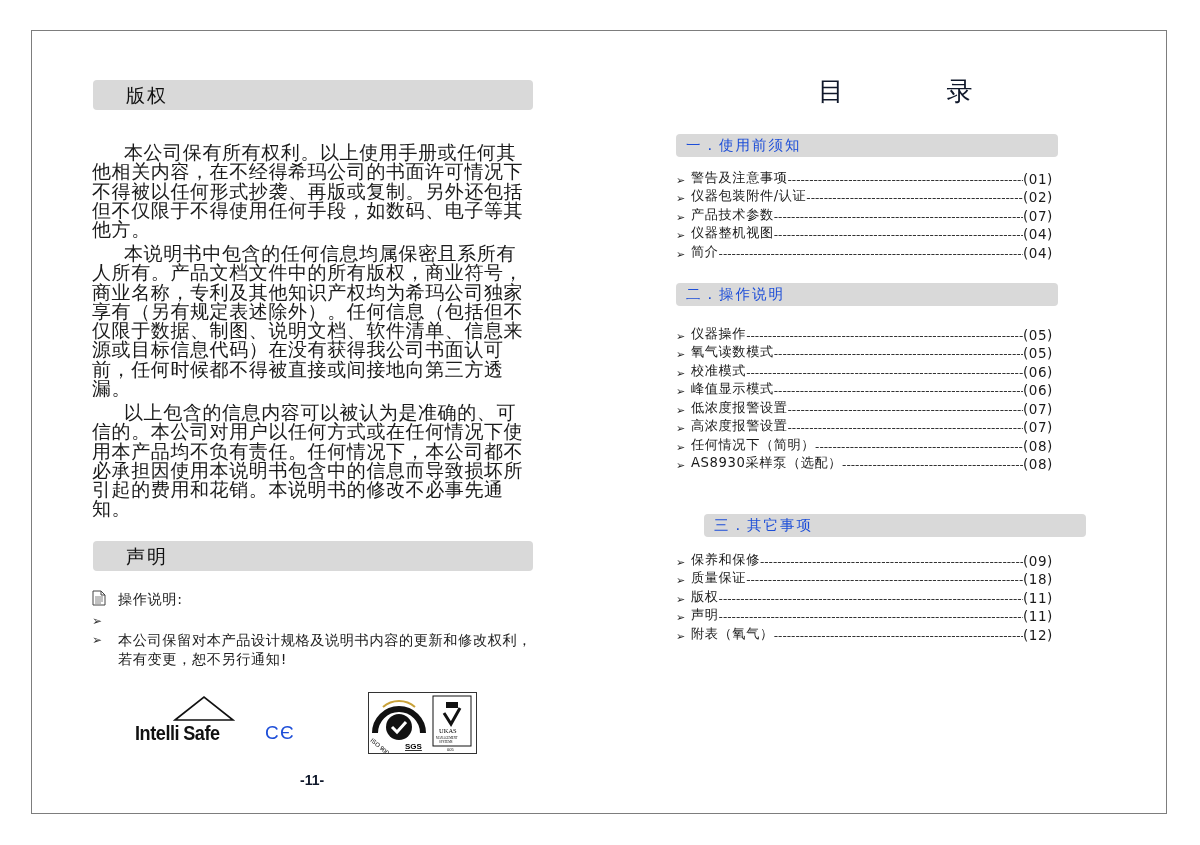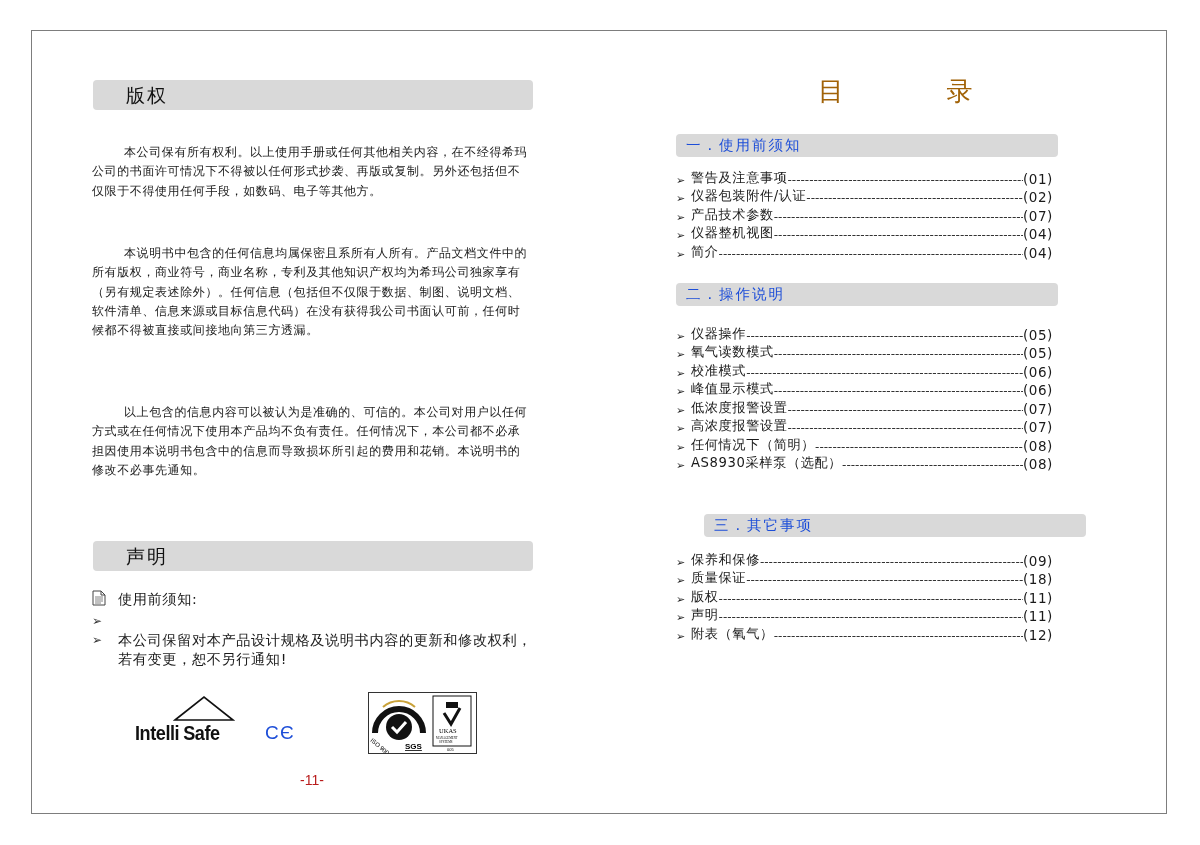--- a/index.html
+++ b/index.html
@@ -2,40 +2,40 @@
 <html><head>
 <meta charset="utf-8">
 <style>
   html, body { margin:0; padding:0; background:#ffffff; }
   body { width:1200px; height:845px; position:relative; overflow:hidden;
          font-family:"DejaVu Sans", sans-serif; color:#1a1a1a; }
   .frame { position:absolute; left:31px; top:30px; width:1136px; height:784px;
            border:1px solid #7d7d7d; box-sizing:border-box; }
   .bar { position:absolute; background:#d9d9d9; border-radius:4px; }
   .bar-title { position:absolute; font-size:19px; letter-spacing:2px; color:#111; }
-  .para { position:absolute; left:92px; width:440px; font-size:12px; line-height:19.3px;
+  .para { position:absolute; left:92px; width:440px; font-size:19px; line-height:19.3px;
           letter-spacing:0.6px; margin:0; }
   .para .indent { display:inline-block; width:32px; }
   .note { position:absolute; left:92px; width:450px; font-size:14.2px; line-height:19px; letter-spacing:0.6px; }
   .note-row { display:flex; align-items:flex-start; }
   .note-icon { width:26px; flex:0 0 26px; font-size:12px; color:#333; }
-  .toc-title { position:absolute; left:818px; top:74px; font-size:26px; color:#a16207; }
+  .toc-title { position:absolute; left:818px; top:74px; font-size:26px; color:#0f172a; }
   .toc-title span { display:inline-block; }
   .toc-bar-label { position:absolute; font-size:14.5px; letter-spacing:2px; color:#1d4ed8; top:2px; left:10px; }
   .toc-list { position:absolute; left:676px; width:377px; margin:0; padding:0; list-style:none; }
   .toc-item { display:flex; align-items:flex-end; height:18.5px; font-size:13.2px; letter-spacing:0.6px; white-space:nowrap; overflow:hidden; }
   .toc-arrow { font-size:11px; width:15px; flex:0 0 15px; color:#222; }
   .toc-dots { flex:1 1 auto; overflow:hidden; white-space:nowrap; color:#333; letter-spacing:0; font-size:12px; }
   .toc-page { flex:0 0 auto; font-size:13.5px; }
   .logo-intellisafe { position:absolute; left:135px; top:695px; width:110px; height:55px; }
   .intelli-text { position:absolute; left:0; top:26px; font-family:"Liberation Sans", sans-serif; font-weight:bold;
                   font-size:21px; letter-spacing:-0.5px; color:#111; transform:scaleX(0.86); transform-origin:left; }
   .ce-mark { position:absolute; left:265px; top:722px; font-family:"Liberation Sans", sans-serif; font-size:19px; color:#1d4ed8; letter-spacing:-2px; }
   .cert-box { position:absolute; left:368px; top:692px; width:109px; height:62px; border:1px solid #333; box-sizing:border-box; background:#fff; }
-  .page-number { position:absolute; left:300px; top:772px; font-family:"Liberation Sans", sans-serif; font-weight:normal; font-size:14px; color:#b91c1c; }
+  .page-number { position:absolute; left:300px; top:772px; font-family:"Liberation Sans", sans-serif; font-weight:bold; font-size:14px; color:#0f172a; }
 </style>
 </head>
 <body>
 
 <div class="frame"></div>
 
 <div>
   <div class="bar" style="left:93px;top:80px;width:440px;height:30px;">
     <span class="bar-title" style="left:33px;top:3px;">版权</span>
   </div>
@@ -50,21 +50,21 @@
 
   <div class="note" style="top:590px;">
     <div class="note-row">
       <span class="note-icon">
         <svg width="14" height="16" viewBox="0 0 14 16">
             <path d="M1 1h8l4 4v10H1z" fill="none" stroke="#444" stroke-width="1"></path>
             <path d="M9 1v4h4" fill="none" stroke="#444"></path>
             <path d="M3 7h8M3 9h8M3 11h8M3 13h6" stroke="#666" stroke-width="0.8"></path>
           </svg>
       </span>
-      <span>使用前须知:</span>
+      <span>操作说明:</span>
     </div>
     <div class="note-row">
       <span class="note-icon">➢</span>
     </div>
     <div class="note-row">
       <span class="note-icon">➢</span>
       <span style="width:420px;">本公司保留对本产品设计规格及说明书内容的更新和修改权利，若有变更，恕不另行通知!</span>
     </div>
   </div>
 

